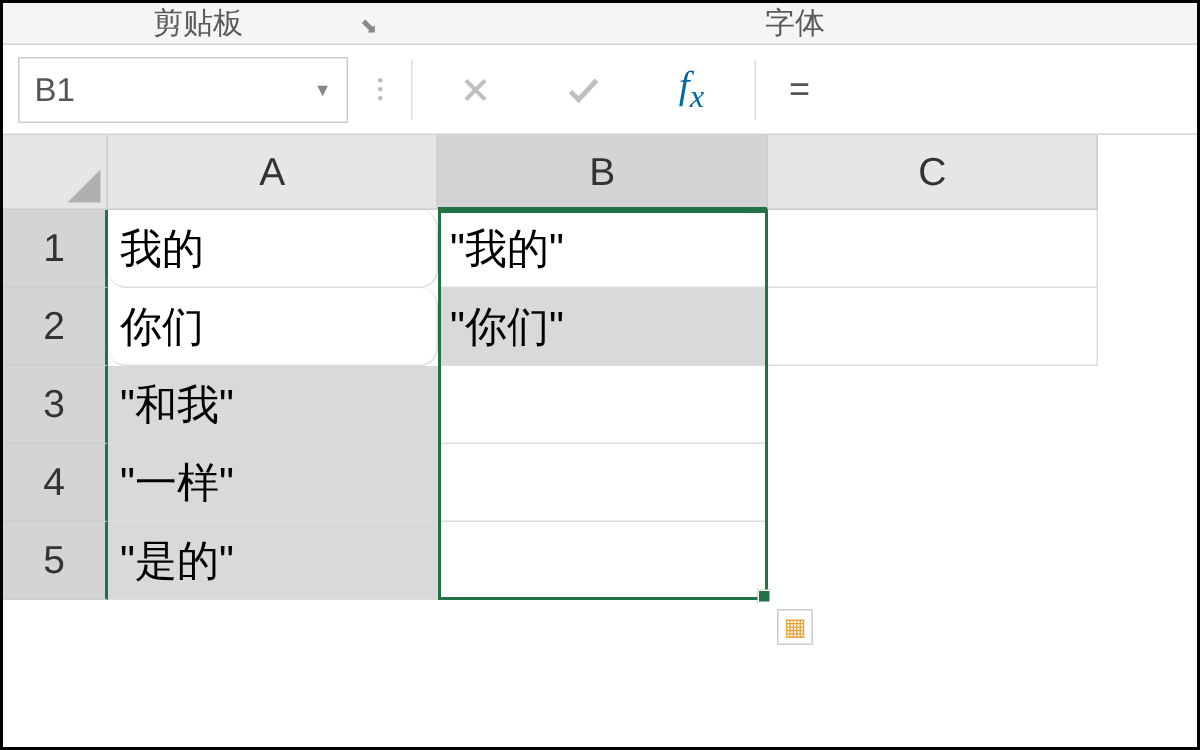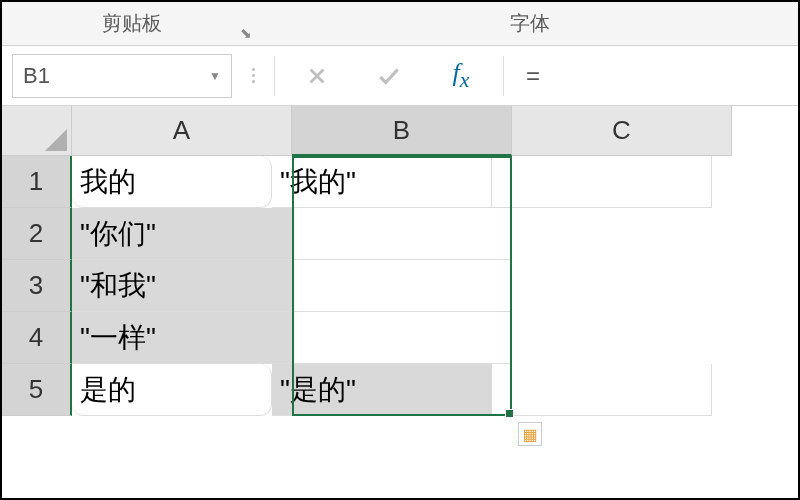--- a/index.html
+++ b/index.html
@@ -6,21 +6,21 @@
     body {
       font-family: "Microsoft YaHei", sans-serif;
       background: #ffffff;
       width: 800px;
       height: 500px;
       overflow: hidden;
       border: 2px solid #000;
     }
     .ribbon-section {
       display: flex;
-      height: 44px;
+      height: 28px;
       border-bottom: 1px solid #d4d4d4;
       align-items: center;
       background: #f5f5f5;
     }
     .ribbon-group {
       display: flex;
       align-items: center;
       justify-content: center;
       height: 100%;
       position: relative;
@@ -175,21 +175,21 @@
       border-right: 1px solid #ddd;
       border-bottom: 1px solid #ddd;
       display: flex;
       align-items: center;
       padding: 0 8px;
       font-size: 28px;
       color: #000;
       background: #fff;
       position: relative;
     }
-    .cell.col-A { width: 200px; border-radius: 12px; }
+    .cell.col-A { width: 220px; border-radius: 12px; }
     .cell.col-B { width: 220px; }
     .cell.col-C { width: 220px; }
     .selection-area {
       position: absolute;
       border: 2px solid #217346;
       pointer-events: none;
       z-index: 10;
     }
     .selection-area::after {
       content: "";
@@ -277,35 +277,35 @@
   </div>
 
   <div class="row">
     <div class="row-header selected">1</div>
     <div class="cell col-A">我的</div>
     <div class="cell col-B active">"我的"</div>
     <div class="cell col-C"></div>
   </div>
   <div class="row">
     <div class="row-header selected">2</div>
+    <div class="cell col-A">你们</div>
     <div class="cell col-B sel-fill">"你们"</div>
     <div class="cell col-C"></div>
   </div>
   <div class="row">
     <div class="row-header selected">3</div>
     <div class="cell col-B sel-fill">"和我"</div>
     <div class="cell col-C"></div>
   </div>
   <div class="row">
     <div class="row-header selected">4</div>
     <div class="cell col-B sel-fill">"一样"</div>
     <div class="cell col-C"></div>
   </div>
   <div class="row">
     <div class="row-header selected">5</div>
-    <div class="cell col-A">是的</div>
     <div class="cell col-B sel-fill">"是的"</div>
     <div class="cell col-C"></div>
   </div>
 
   <div class="selection-area" style="left:290px; top:50px; width:220px; height:260px;"></div>
   <div class="fill-icon" style="left:516px; top:316px;">▦</div>
 </div>
 
 </body></html>

